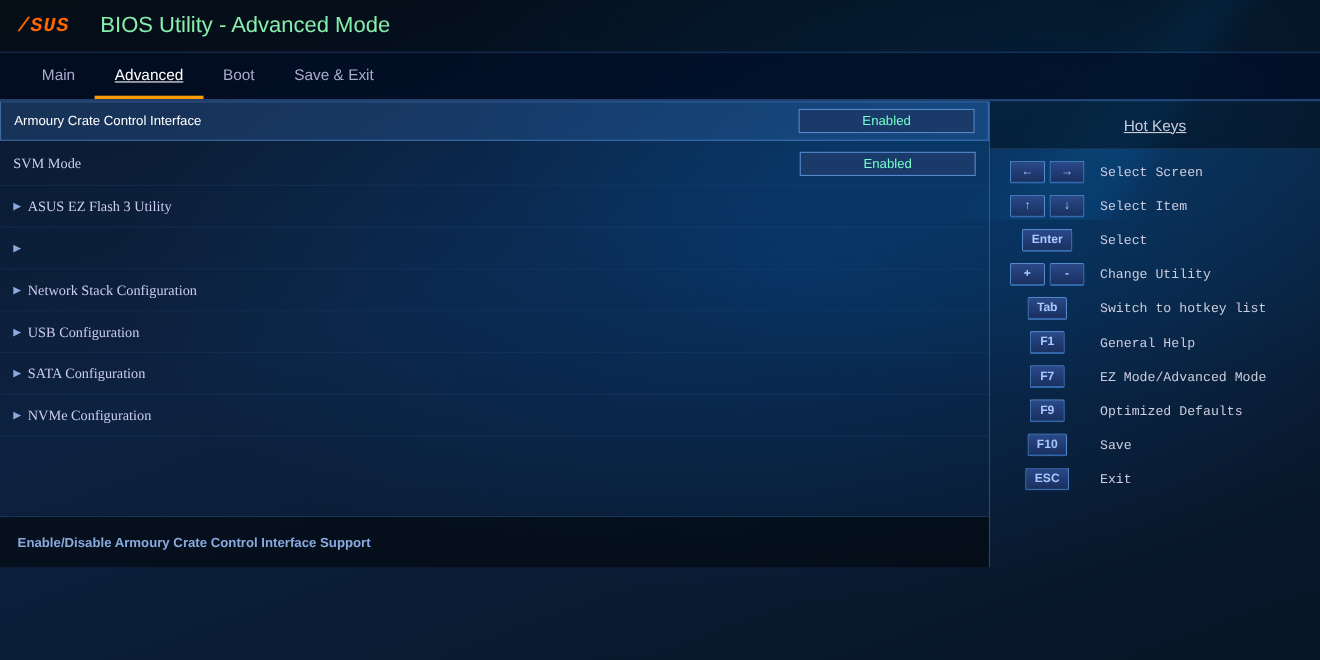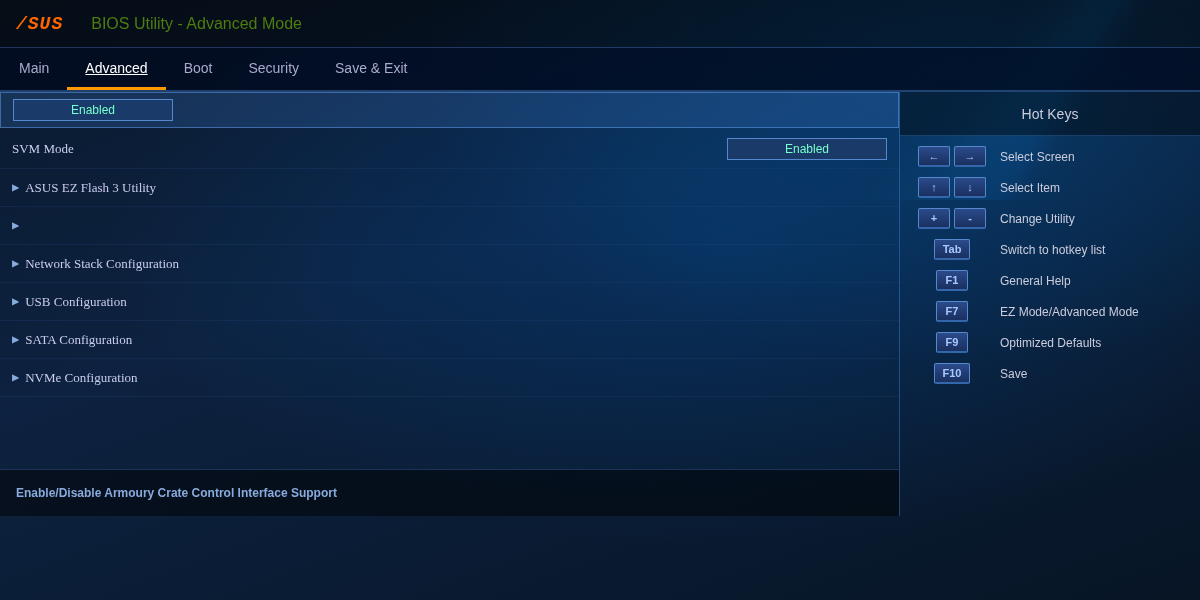--- a/index.html
+++ b/index.html
@@ -70,32 +70,32 @@
       letter-spacing: 1px;
     }
 
     .logo-slash {
       color: #aaa;
       font-size: 14px;
       margin: 0 4px;
     }
 
     .title-text {
-      color: #4d7c0f;
-      font-size: 16px;
+      color: #86efac;
+      font-size: 20px;
       font-family: Arial, sans-serif;
     }
 
     
     .navbar {
       display: flex;
       align-items: stretch;
       background: rgba(0,10,30,0.8);
       border-bottom: 2px solid rgba(80,140,220,0.4);
-      padding: 0 1px;
+      padding: 0 20px;
       height: 44px;
       flex-shrink: 0;
     }
 
     .nav-item {
       display: flex;
       align-items: center;
       padding: 0 18px;
       color: #aac;
       font-family: Arial, sans-serif;
@@ -221,20 +221,21 @@
       border-bottom: 1px solid rgba(80,140,220,0.3);
       text-align: center;
       padding: 8px;
       color: #ccd;
       font-family: Arial, sans-serif;
       font-size: 14px;
       min-height: 44px;
       display: flex;
       align-items: center;
       justify-content: center;
+      text-decoration: underline;
     }
 
     .hotkeys-list {
       flex: 1;
       padding: 10px 12px;
       overflow-y: auto;
     }
 
     .hotkey-row {
       display: flex;
@@ -259,21 +260,21 @@
       font-family: Arial, sans-serif;
       font-weight: bold;
       padding: 3px 8px;
       min-width: 32px;
       text-align: center;
       border-radius: 2px;
     }
 
     .key-desc {
       color: #ccd;
-      font-family: Liberation Sans, sans-serif;
+      font-family: Liberation Mono, monospace;
       font-size: 12px;
     }
   </style>
 </head>
 <body>
 
 <div class="bg"></div>
 <div class="streaks"></div>
 
 <div class="main-container">
@@ -283,29 +284,29 @@
       <span class="logo-text">/SUS</span>
     </div>
     <span class="logo-slash"></span>
     <span class="title-text">BIOS Utility - Advanced Mode</span>
   </div>
 
   <div class="navbar">
   <div class="nav-item">Main</div>
       <div class="nav-item active">Advanced</div>
       <div class="nav-item">Boot</div>
-      <div class="nav-item">Security</div>
       <div class="nav-item">Save &amp; Exit</div>
     </div>
 
   <div class="content-area">
 
     <div class="left-panel">
 
       <div class="selected-row">
+        <span class="row-label">Armoury Crate Control Interface</span>
         <div class="dropdown-box">Enabled</div>
       </div>
 
       <div class="menu-rows">
       <div class="menu-row">
             <span class="row-label">SVM Mode</span>
             <div class="row-value">Enabled</div>
           </div>
           <div class="menu-row">
             <span class="arrow">▶</span>
@@ -352,20 +353,26 @@
           </div>
           <div class="hotkey-row">
             <div class="hotkey-keys">
               <div class="key-btn">↑</div>
               <div class="key-btn">↓</div>
             </div>
             <span class="key-desc">Select Item</span>
           </div>
           <div class="hotkey-row">
             <div class="hotkey-keys">
+              <div class="key-btn">Enter</div>
+            </div>
+            <span class="key-desc">Select</span>
+          </div>
+          <div class="hotkey-row">
+            <div class="hotkey-keys">
               <div class="key-btn">+</div>
               <div class="key-btn">-</div>
             </div>
             <span class="key-desc">Change Utility</span>
           </div>
           <div class="hotkey-row">
             <div class="hotkey-keys">
               <div class="key-btn">Tab</div>
             </div>
             <span class="key-desc">Switch to hotkey list</span>
@@ -387,17 +394,23 @@
               <div class="key-btn">F9</div>
             </div>
             <span class="key-desc">Optimized Defaults</span>
           </div>
           <div class="hotkey-row">
             <div class="hotkey-keys">
               <div class="key-btn">F10</div>
             </div>
             <span class="key-desc">Save</span>
           </div>
+          <div class="hotkey-row">
+            <div class="hotkey-keys">
+              <div class="key-btn">ESC</div>
+            </div>
+            <span class="key-desc">Exit</span>
+          </div>
         </div>
     </div>
 
   </div>
 </div>
 
 </body></html>

